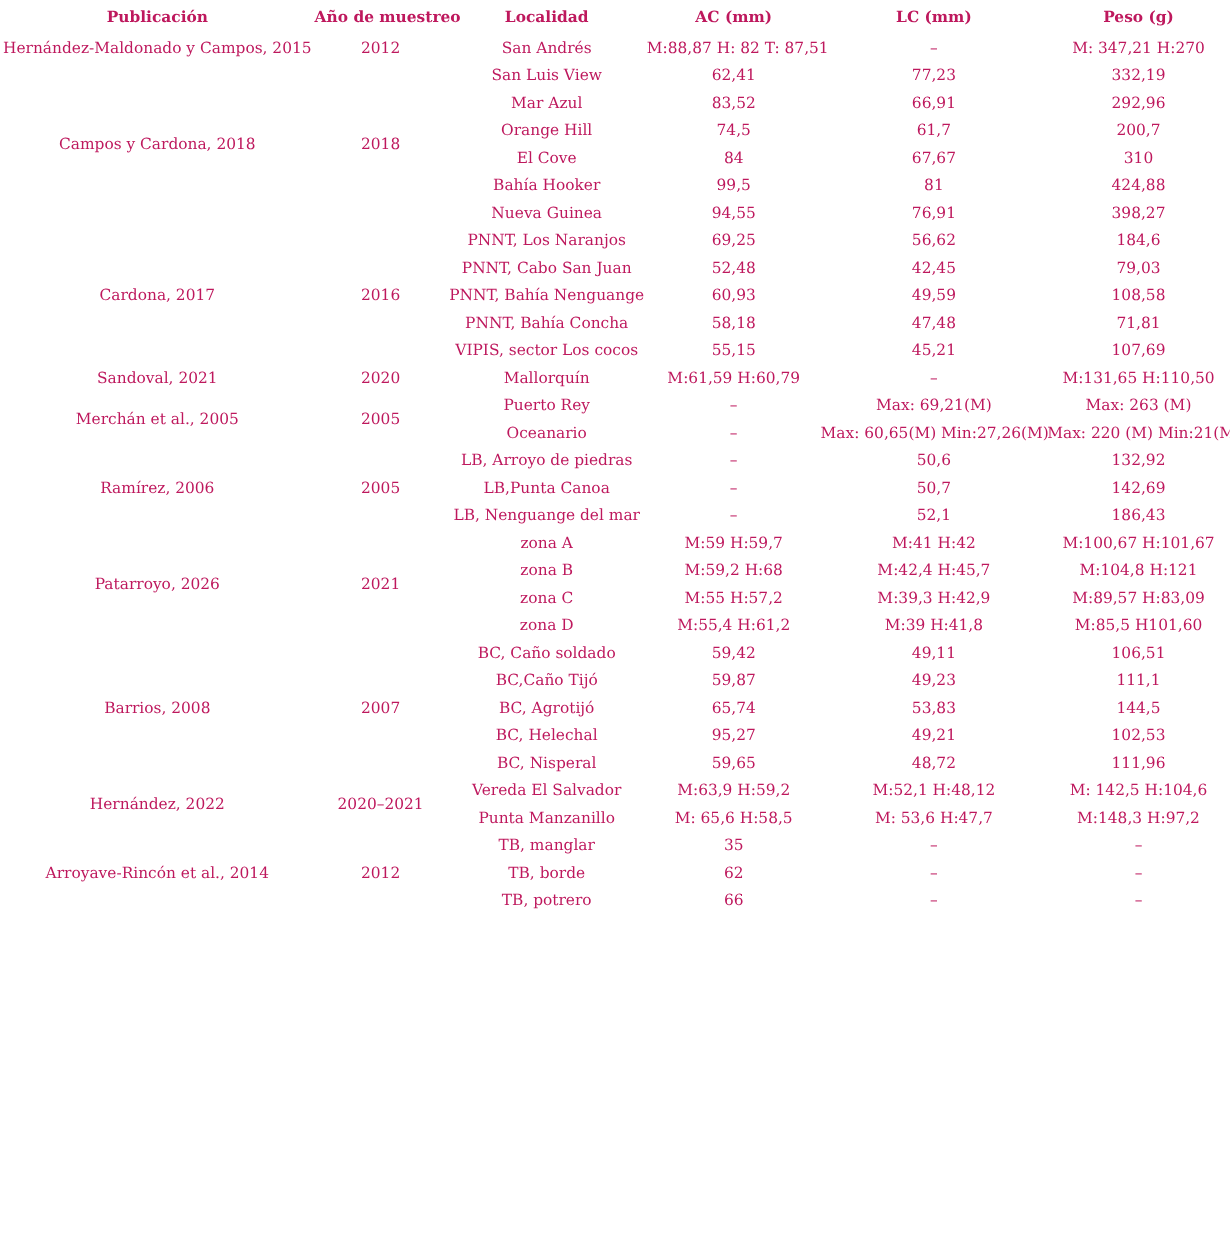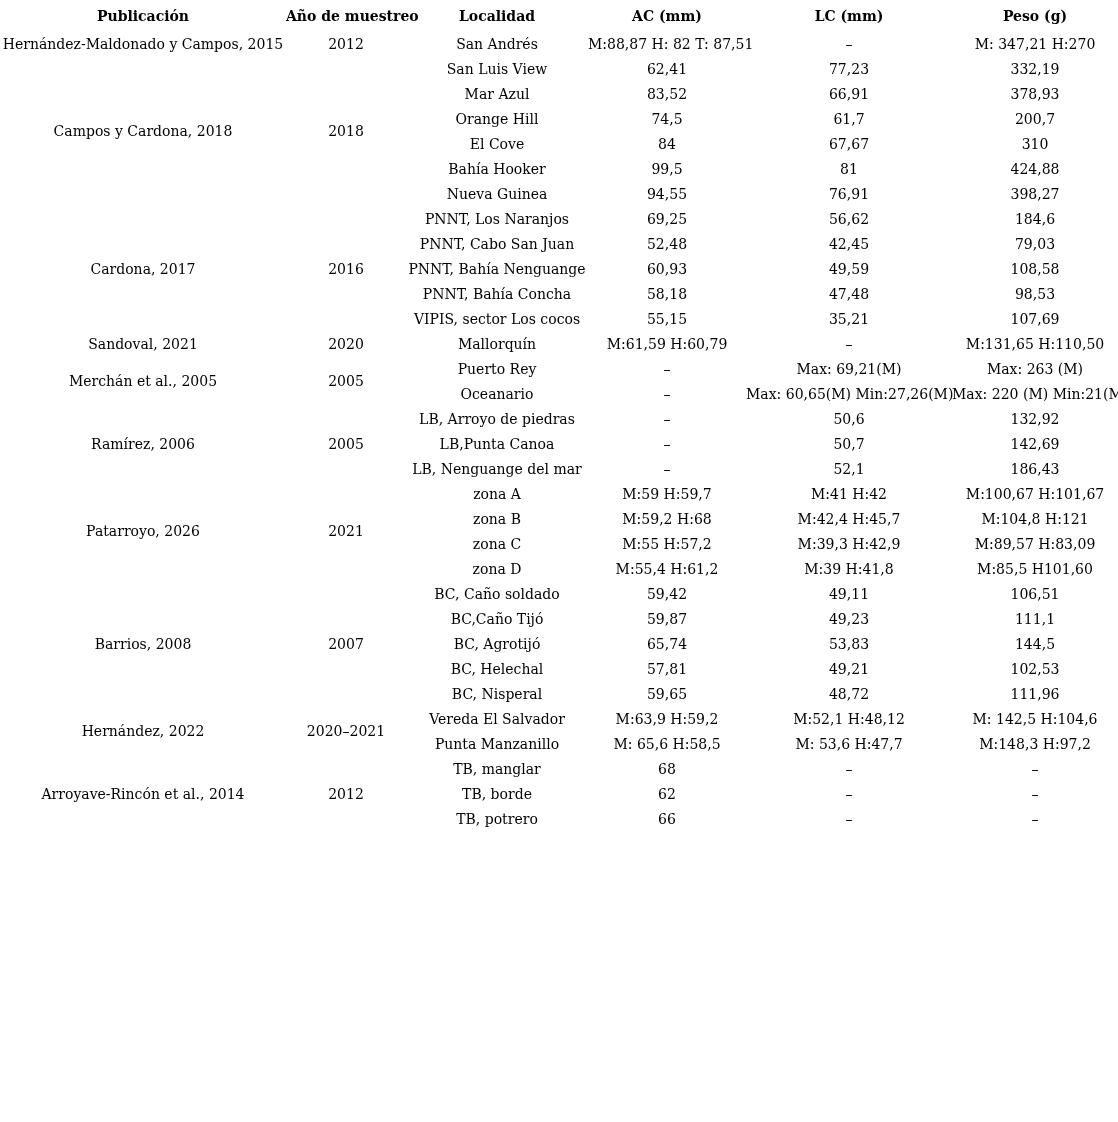--- a/index.html
+++ b/index.html
@@ -7,21 +7,21 @@
     padding: 0;
     background: #ffffff;
   }
   .page {
     position: relative;
     width: 1118px;
     height: 1122px;
     background: #ffffff;
     overflow: hidden;
     font-family: "DejaVu Serif", serif;
-    color: #000000;
+    color: #be185d;
   }
   table.data-table {
     border-collapse: collapse;
     table-layout: fixed;
     width: 1118px;
     margin: 0;
     border: none;
   }
   table.data-table col.c1 { width: 286px; }
   table.data-table col.c2 { width: 120px; }
@@ -88,21 +88,21 @@
           <td rowspan="6">2018</td>
           <td>San Luis View</td>
           <td>62,41</td>
           <td>77,23</td>
           <td>332,19</td>
         </tr>
         <tr>
           <td>Mar Azul</td>
           <td>83,52</td>
           <td>66,91</td>
-          <td>378,93</td>
+          <td>292,96</td>
         </tr>
         <tr>
           <td>Orange Hill</td>
           <td>74,5</td>
           <td>61,7</td>
           <td>200,7</td>
         </tr>
         <tr>
           <td>El Cove</td>
           <td>84</td>
@@ -138,26 +138,26 @@
         <tr>
           <td>PNNT, Bahía Nenguange</td>
           <td>60,93</td>
           <td>49,59</td>
           <td>108,58</td>
         </tr>
         <tr>
           <td>PNNT, Bahía Concha</td>
           <td>58,18</td>
           <td>47,48</td>
-          <td>98,53</td>
+          <td>71,81</td>
         </tr>
         <tr>
           <td>VIPIS, sector Los cocos</td>
           <td>55,15</td>
-          <td>35,21</td>
+          <td>45,21</td>
           <td>107,69</td>
         </tr>
         <tr>
           <td rowspan="1">Sandoval, 2021</td>
           <td rowspan="1">2020</td>
           <td>Mallorquín</td>
           <td>M:61,59 H:60,79</td>
           <td>–</td>
           <td>M:131,65 H:110,50</td>
         </tr>
@@ -236,21 +236,21 @@
           <td>111,1</td>
         </tr>
         <tr>
           <td>BC, Agrotijó</td>
           <td>65,74</td>
           <td>53,83</td>
           <td>144,5</td>
         </tr>
         <tr>
           <td>BC, Helechal</td>
-          <td>57,81</td>
+          <td>95,27</td>
           <td>49,21</td>
           <td>102,53</td>
         </tr>
         <tr>
           <td>BC, Nisperal</td>
           <td>59,65</td>
           <td>48,72</td>
           <td>111,96</td>
         </tr>
         <tr>
@@ -264,21 +264,21 @@
         <tr>
           <td>Punta Manzanillo</td>
           <td>M: 65,6 H:58,5</td>
           <td>M: 53,6 H:47,7</td>
           <td>M:148,3 H:97,2</td>
         </tr>
         <tr>
           <td rowspan="3">Arroyave-Rincón et al., 2014</td>
           <td rowspan="3">2012</td>
           <td>TB, manglar</td>
-          <td>68</td>
+          <td>35</td>
           <td>–</td>
           <td>–</td>
         </tr>
         <tr>
           <td>TB, borde</td>
           <td>62</td>
           <td>–</td>
           <td>–</td>
         </tr>
         <tr>

